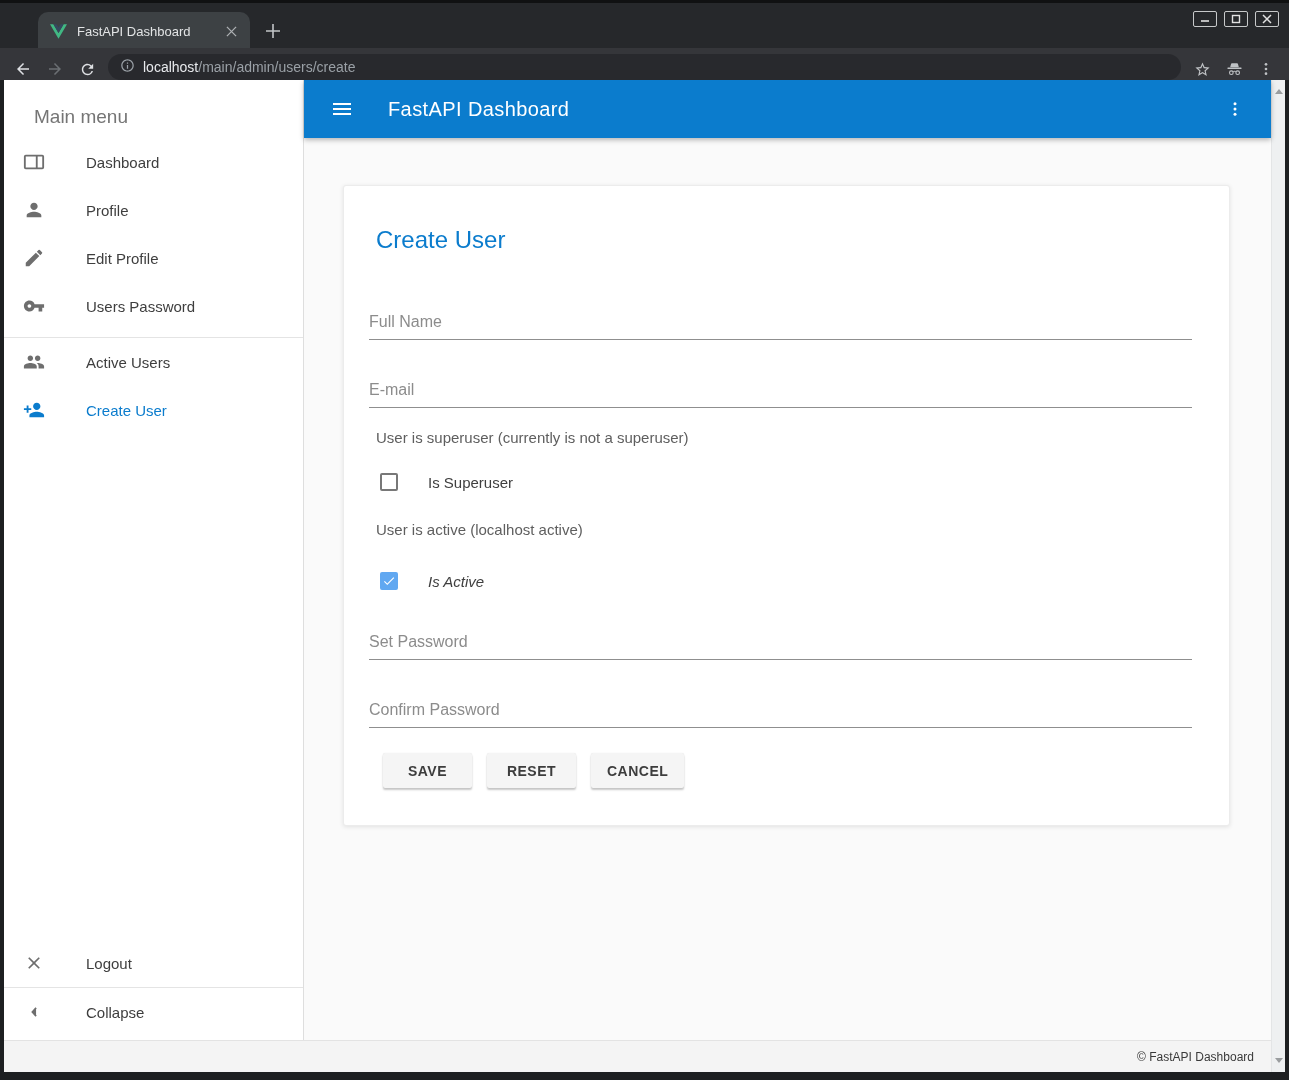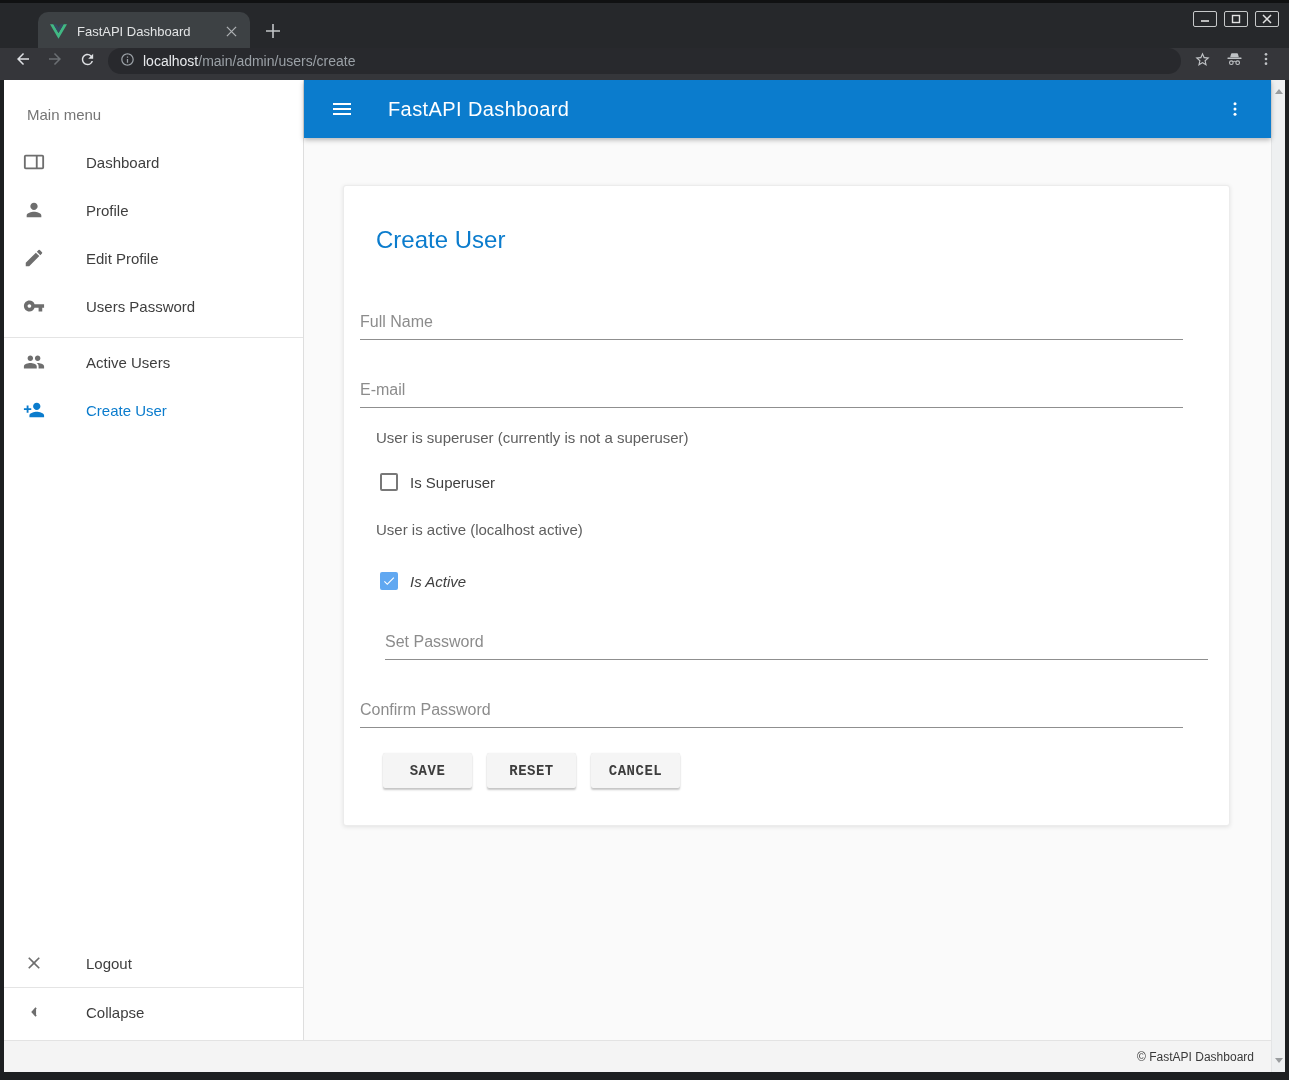--- a/index.html
+++ b/index.html
@@ -12,65 +12,65 @@
 
   
   .tabstrip{position:absolute;left:0;top:0;width:1289px;height:48px;background:#26282b;border-top:3px solid #101112;}
   .tab{position:absolute;left:38px;top:9px;width:212px;height:39px;background:#3d4144;border-radius:10px 10px 0 0;display:flex;align-items:center;padding:0 10px 0 12px;}
   .tab-title{flex:1;font-size:13px;color:#e2e4e5;white-space:nowrap;overflow:hidden;margin-left:10px;}
   .tab-fav{width:17px;height:15px;flex:0 0 auto;}
   .tab-close{width:18px;height:18px;display:flex;align-items:center;justify-content:center;border-radius:50%;cursor:pointer;}
   .newtab{position:absolute;left:262px;top:17px;width:22px;height:22px;display:flex;align-items:center;justify-content:center;}
   .winctl{position:absolute;right:10px;top:8px;display:flex;gap:7px;}
   .winbtn{width:24px;height:16px;border:1px solid #c7c9ca;border-radius:2px;display:flex;align-items:center;justify-content:center;background:transparent;}
-  .toolbar{position:absolute;left:0;top:48px;width:1289px;height:32px;background:#35363a;display:flex;align-items:flex-start;padding:0 12px;gap:10px;}
+  .toolbar{position:absolute;left:0;top:48px;width:1289px;height:32px;background:#35363a;display:flex;align-items:flex-end;padding:0 12px;gap:10px;}
   .tb-ico{width:22px;height:22px;display:flex;align-items:center;justify-content:center;border-radius:50%;flex:0 0 auto;}
   .urlpill{flex:1;height:26px;background:#28292d;border-radius:14px;display:flex;align-items:center;padding:0 12px;gap:8px;min-width:0;}
   .url{font-size:14px;white-space:nowrap;overflow:hidden;}
   .url .host{color:#e8eaed;}
   .url .path{color:#9aa0a6;}
 
   
   .page{position:absolute;left:4px;top:80px;width:1281px;height:992px;background:#fafafa;overflow:hidden;}
 
   
   .scrollbar{position:absolute;right:0;top:0;width:14px;height:992px;background:#eef0f1;border-left:1px solid #e3e5e6;}
   .sb-up{position:absolute;top:9px;left:3px;width:0;height:0;border-left:4px solid transparent;border-right:4px solid transparent;border-bottom:5px solid #9a9d9f;}
   .sb-down{position:absolute;bottom:9px;left:3px;width:0;height:0;border-left:4px solid transparent;border-right:4px solid transparent;border-top:5px solid #9a9d9f;}
 
   
   .sidebar{position:absolute;left:0;top:0;width:300px;height:960px;background:#fff;border-right:1px solid #dedede;}
-  .side-header{padding:26px 0 0 23px;height:58px;font-size:15px;color:#757575;}
+  .side-header{padding:26px 0 0 30px;height:58px;font-size:19px;color:#757575;}
   .side-header.admin{height:48px;padding-top:15px;}
   .mitem{display:flex;align-items:center;height:48px;padding-left:18px;gap:40px;cursor:pointer;}
   .mitem .micon{width:24px;height:24px;flex:0 0 auto;display:flex;align-items:center;justify-content:center;}
   .mitem .micon svg{fill:#6e6e6e;}
   .mitem .mlabel{font-size:15px;color:#3e3e3e;}
   .mitem.active .mlabel{color:var(--primary);}
   .mitem.active .micon svg{fill:var(--primary);}
   .sdivider{border:none;border-top:1px solid #e4e4e4;margin-top:7px;}
   .side-bottom{position:absolute;left:0;width:100%;}
 
   
   .appbar{position:absolute;left:300px;top:0;width:967px;height:58px;background:var(--primary);display:flex;align-items:center;padding:0 22px 0 24px;box-shadow:0 2px 5px rgba(0,0,0,.28);z-index:3;}
   .appbar-title{color:#fff;font-size:20px;font-weight:500;letter-spacing:.4px;margin-left:32px;flex:1;}
   .iconbtn{width:28px;height:28px;display:flex;align-items:center;justify-content:center;cursor:pointer;flex:0 0 auto;}
 
   
   .card{position:absolute;left:339px;top:105px;width:887px;height:641px;background:#fff;border-radius:3px;border:1px solid #ececec;box-shadow:0 1px 4px rgba(0,0,0,.10);}
   .card-title{position:absolute;left:32px;top:40px;font-size:24px;line-height:28px;color:var(--primary);}
-  .mat-input{position:absolute;left:16px;width:823px;height:36px;border:none;border-bottom:1px solid #8f8f8f;background:transparent;font-size:16px;color:#424242;outline:none;font-family:"Liberation Sans",sans-serif;}
+  .mat-input{position:absolute;left:25px;width:823px;height:36px;border:none;border-bottom:1px solid #8f8f8f;background:transparent;font-size:16px;color:#424242;outline:none;font-family:"Liberation Sans",sans-serif;}
   .mat-input::placeholder{color:#8c8c8c;opacity:1;}
   .note{position:absolute;left:32px;font-size:15px;color:#5e5e5e;line-height:16px;}
   .cbrow{position:absolute;left:36px;display:flex;align-items:center;gap:12px;cursor:pointer;}
   .cbox{width:18px;height:18px;border:2px solid #787878;border-radius:2px;background:#fff;display:flex;align-items:center;justify-content:center;}
   .cbox.checked{background:var(--check);border-color:var(--check);}
-  .cblabel{font-size:15px;color:#3f3f3f;}
+  .cblabel{font-size:15px;color:#3f3f3f;margin-left:18px;}
   .btnrow{position:absolute;left:39px;top:567px;display:flex;gap:15px;}
-  .rbtn{height:35px;min-width:89px;padding:0 16px;background:#f5f5f5;border:none;border-radius:2px;font-size:14px;font-weight:700;letter-spacing:.5px;color:#3d3d3d;box-shadow:0 2px 2px rgba(0,0,0,.22),0 0 1px rgba(0,0,0,.12);cursor:pointer;font-family:Liberation Mono, monospace;}
+  .rbtn{height:35px;min-width:89px;padding:0 16px;background:#f5f5f5;border:none;border-radius:2px;font-size:14px;font-weight:700;letter-spacing:.5px;color:#3d3d3d;box-shadow:0 2px 2px rgba(0,0,0,.22),0 0 1px rgba(0,0,0,.12);cursor:pointer;font-family:Liberation Sans, sans-serif;}
 
   
   .footer{position:absolute;left:0;top:960px;width:1267px;height:32px;background:#f4f4f4;border-top:1px solid #e3e3e3;display:flex;align-items:center;justify-content:flex-end;padding-right:17px;}
   .footer-text{font-size:12px;color:#3a3a3a;}
 </style>
 </head>
 <body>
 
 <div class="window">
 
@@ -270,21 +270,21 @@
       <div class="note" style="top:336px;">User is active (localhost active)</div>
       <div class="cbrow" style="top:386px;font-style:italic;">
         <span class="cbox checked">
           <svg width="14" height="14" viewBox="0 0 24 24" fill="#fff">
               <path d="M9 16.17 4.83 12l-1.42 1.41L9 19 21 7l-1.41-1.41z"></path>
             </svg>
         </span>
         <span class="cblabel">Is Active</span>
       </div>
 
-      <input class="mat-input" style="top: 438px; margin-left: 25px;" type="password" placeholder="Set Password">
+      <input class="mat-input" style="top: 438px;" type="password" placeholder="Set Password">
       <input class="mat-input" style="top: 506px;" type="password" placeholder="Confirm Password">
 
       <div class="btnrow">
         <button class="rbtn">SAVE</button>
         <button class="rbtn">RESET</button>
         <button class="rbtn">CANCEL</button>
       </div>
     </div>
 
     <div class="footer">

